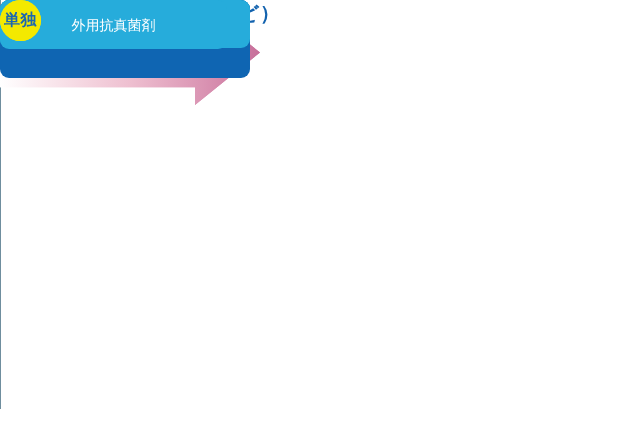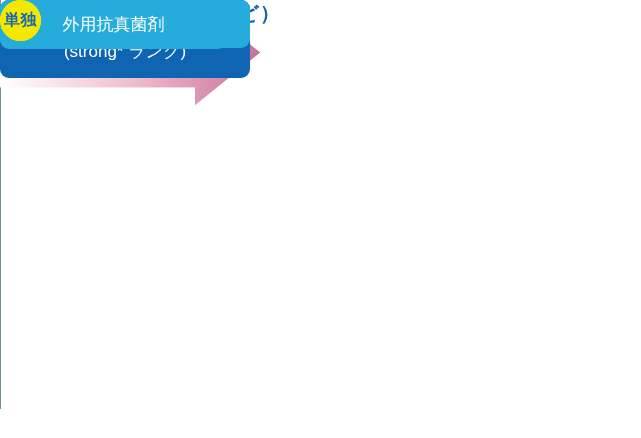--- a/index.html
+++ b/index.html
@@ -11,21 +11,21 @@
     position:absolute; left:0; top:28; width:1px; height:409px;
     background:#6f8e9e; z-index:0;
   }
   .heading {
     position:absolute; left:0; color:#1262AE; font-weight:bold;
     font-size:20px; white-space:nowrap; z-index:2; letter-spacing:0.5px;
   }
   .box {
     position:absolute; border-radius:9px; color:#ffffff;
     display:flex; flex-direction:column; align-items:center; justify-content:center;
-    text-align:center; z-index:2; font-size:17px; line-height:26px;
+    text-align:center; z-index:2; font-size:14px; line-height:26px;
   }
   .lightblue { background:#26ACDB; }
   .darkblue  { background:#0F65B2; }
   .arrow {
     position:absolute; width:260px; height:105px; z-index:1;
     background:linear-gradient(90deg,#ffffff 0%, #f8e3ea 22%, #eebfd0 50%, #da94b3 78%, #c76f9a 100%);
     clip-path:polygon(0 19%, 75% 19%, 75% 0, 100% 50%, 75% 100%, 75% 83%, 0 83%);
   }
   .arrow-text {
     position:absolute; color:#ffffff; font-weight:bold; font-size:15px;
@@ -96,21 +96,20 @@
   <div class="heading s2-heading">●頭部・摩擦部（腋の下など）</div>
 
   <div class="arrow s2-arrow"></div>
   <div class="arrow-text s2-arrowtext">
     <div>炎症が</div>
     <div>おさまったら</div>
   </div>
 
   <div class="box darkblue s2-steroid">
     <div>外用ステロイド剤</div>
-    <div>(strong* ランク)</div>
   </div>
 
   <div class="plus s2-plus">+</div>
 
   <div class="box lightblue s2-anti">
     <div>外用抗真菌剤</div>
   </div>
 
   <div class="box lightblue s2-result">
     <div>外用抗真菌剤</div>

